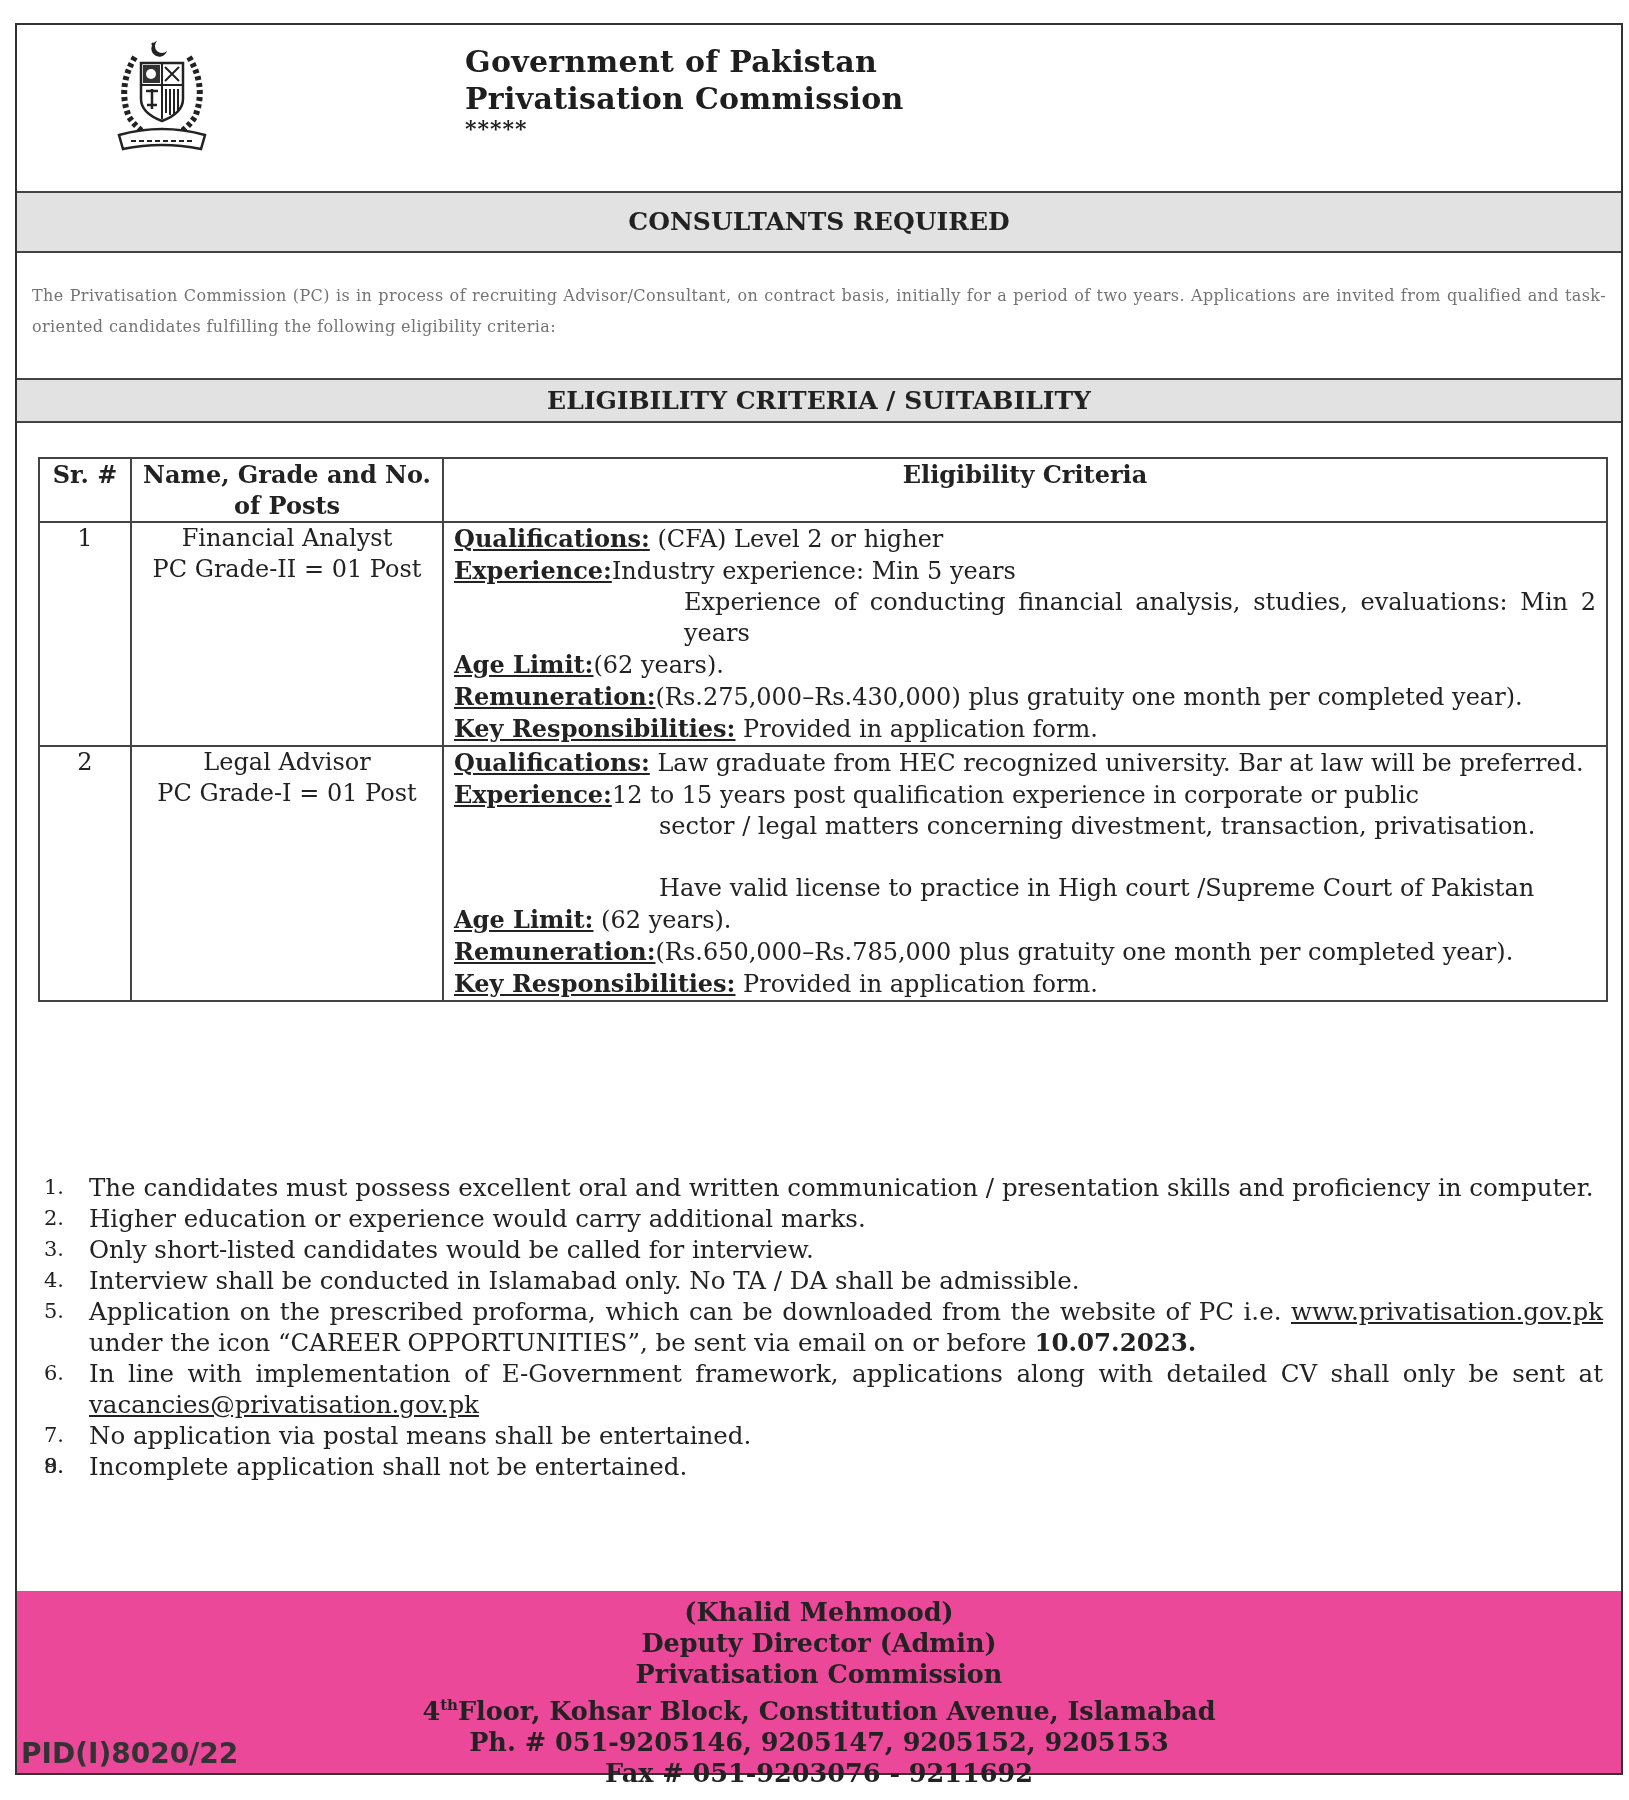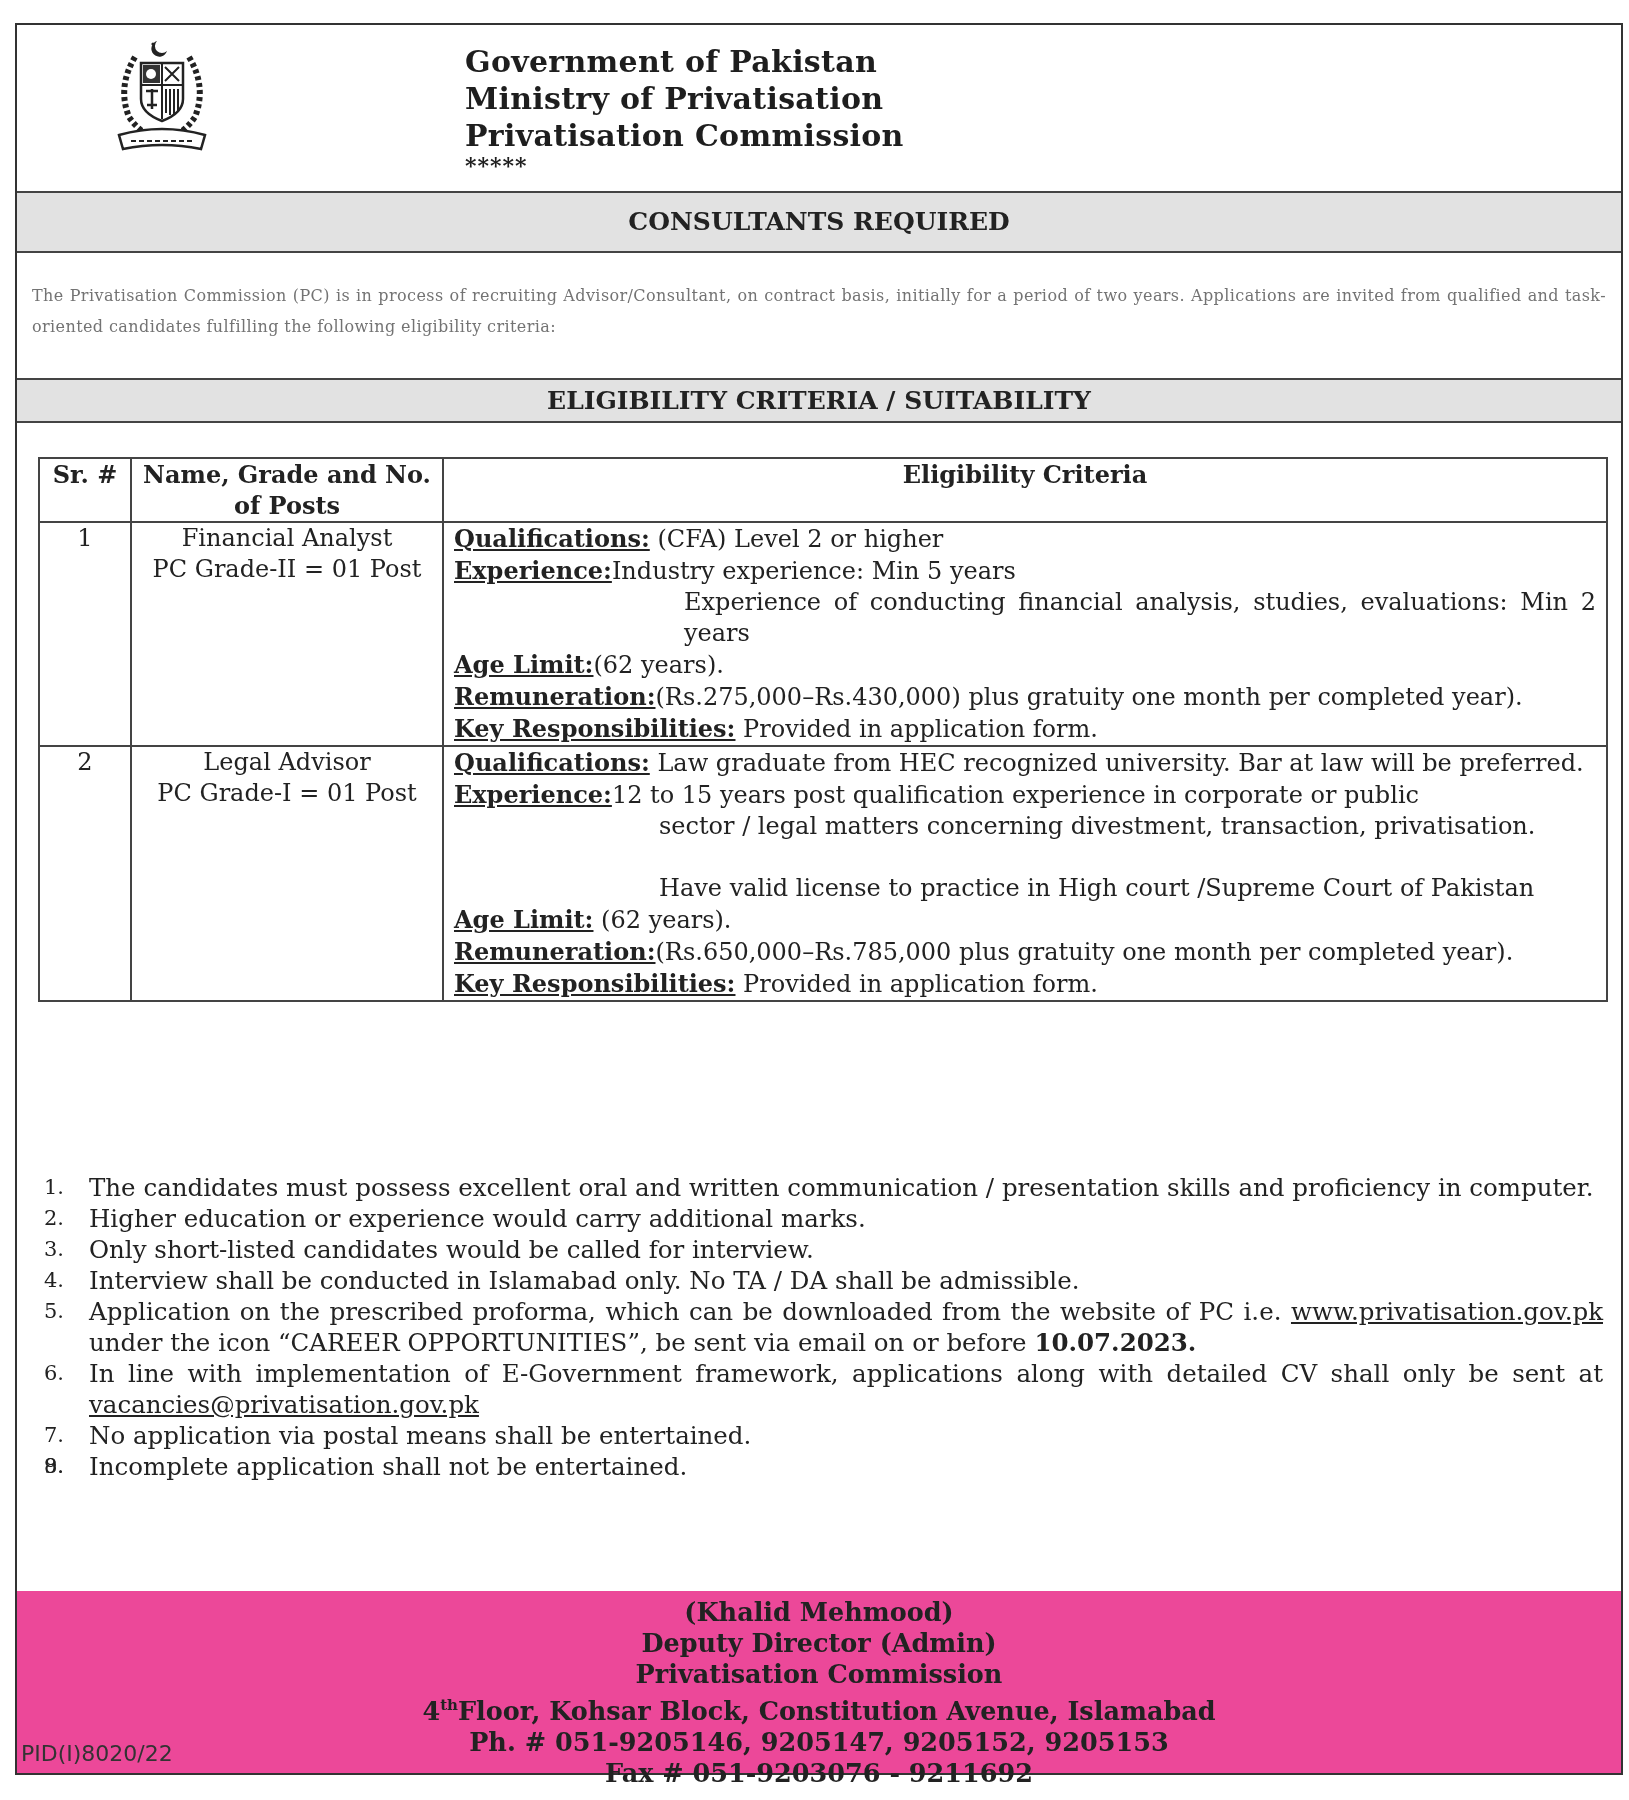--- a/index.html
+++ b/index.html
@@ -36,21 +36,21 @@
   ol.notes { position: absolute; left: 15px; right: 18px; top: 1147px; margin: 0; padding: 0;
              list-style: none; font-size: 24.5px; line-height: 31px; color: #222; }
   ol.notes li { position: relative; padding-left: 57px; text-align: justify; }
   ol.notes li .num { position: absolute; left: 12px; top: 0; font-size: 21px; }
   .link { text-decoration: underline; }
   .bold { font-weight: bold; }
   .foot { position: absolute; left: 0; right: 0; top: 1566px; bottom: 0; background: #ec4899;
           text-align: center; font-weight: bold; font-size: 25.5px; line-height: 31px; color: #222;
           padding-top: 6px; box-sizing: border-box; }
   .pid { position: absolute; left: 4px; bottom: 4px; font-family: "DejaVu Sans", "Liberation Sans", sans-serif;
-         font-weight: normal; font-size: 22px; color: #333; }
+         font-weight: bold; font-size: 28px; color: #333; }
   sup { font-size: 15px; text-align: center; }
 </style>
 </head>
 <body>
 
 <div class="page">
 
   <div class="hdr">
     <svg class="emblem" viewBox="0 0 130 125">
       <path d="M60 6 a8 8 0 1 0 10 10 a6 6 0 1 1 -10 -10z" fill="#222"></path>
@@ -63,21 +63,20 @@
       <path d="M68 32 l14 14 M82 32 l-14 14" stroke="#222" stroke-width="2"></path>
       <path d="M49 56 h12 M55 54 v20 M50 70 h10" stroke="#222" stroke-width="2.5"></path>
       <path d="M69 54 v24 M73 54 v26 M77 54 v26 M81 54 v22" stroke="#222" stroke-width="2"></path>
       <path d="M38 22 q-18 30 -6 60 q12 18 33 24" fill="none" stroke="#222" stroke-width="6" stroke-dasharray="4 3"></path>
       <path d="M92 22 q18 30 6 60 q-12 18 -33 24" fill="none" stroke="#222" stroke-width="6" stroke-dasharray="4 3"></path>
       <path d="M22 100 q43 -12 86 0 l-4 14 q-39 -8 -78 0z" fill="#fff" stroke="#222" stroke-width="2.5"></path>
       <path d="M34 106 h62" stroke="#222" stroke-width="2" stroke-dasharray="5 3"></path>
     </svg>
     <div class="org">
       <div>Government of Pakistan</div>
-      <div>Ministry of Privatisation</div>
       <div>Privatisation Commission</div>
       <div class="stars">*****</div>
     </div>
   </div>
 
   <div class="band band1">CONSULTANTS REQUIRED</div>
 
   <div class="intro">The Privatisation Commission (PC) is in process of recruiting Advisor/Consultant, on contract basis, initially for a period of two years. Applications are invited from qualified and task-oriented candidates fulfilling the following eligibility criteria:</div>
 
   <div class="band band2">ELIGIBILITY CRITERIA / SUITABILITY</div>

